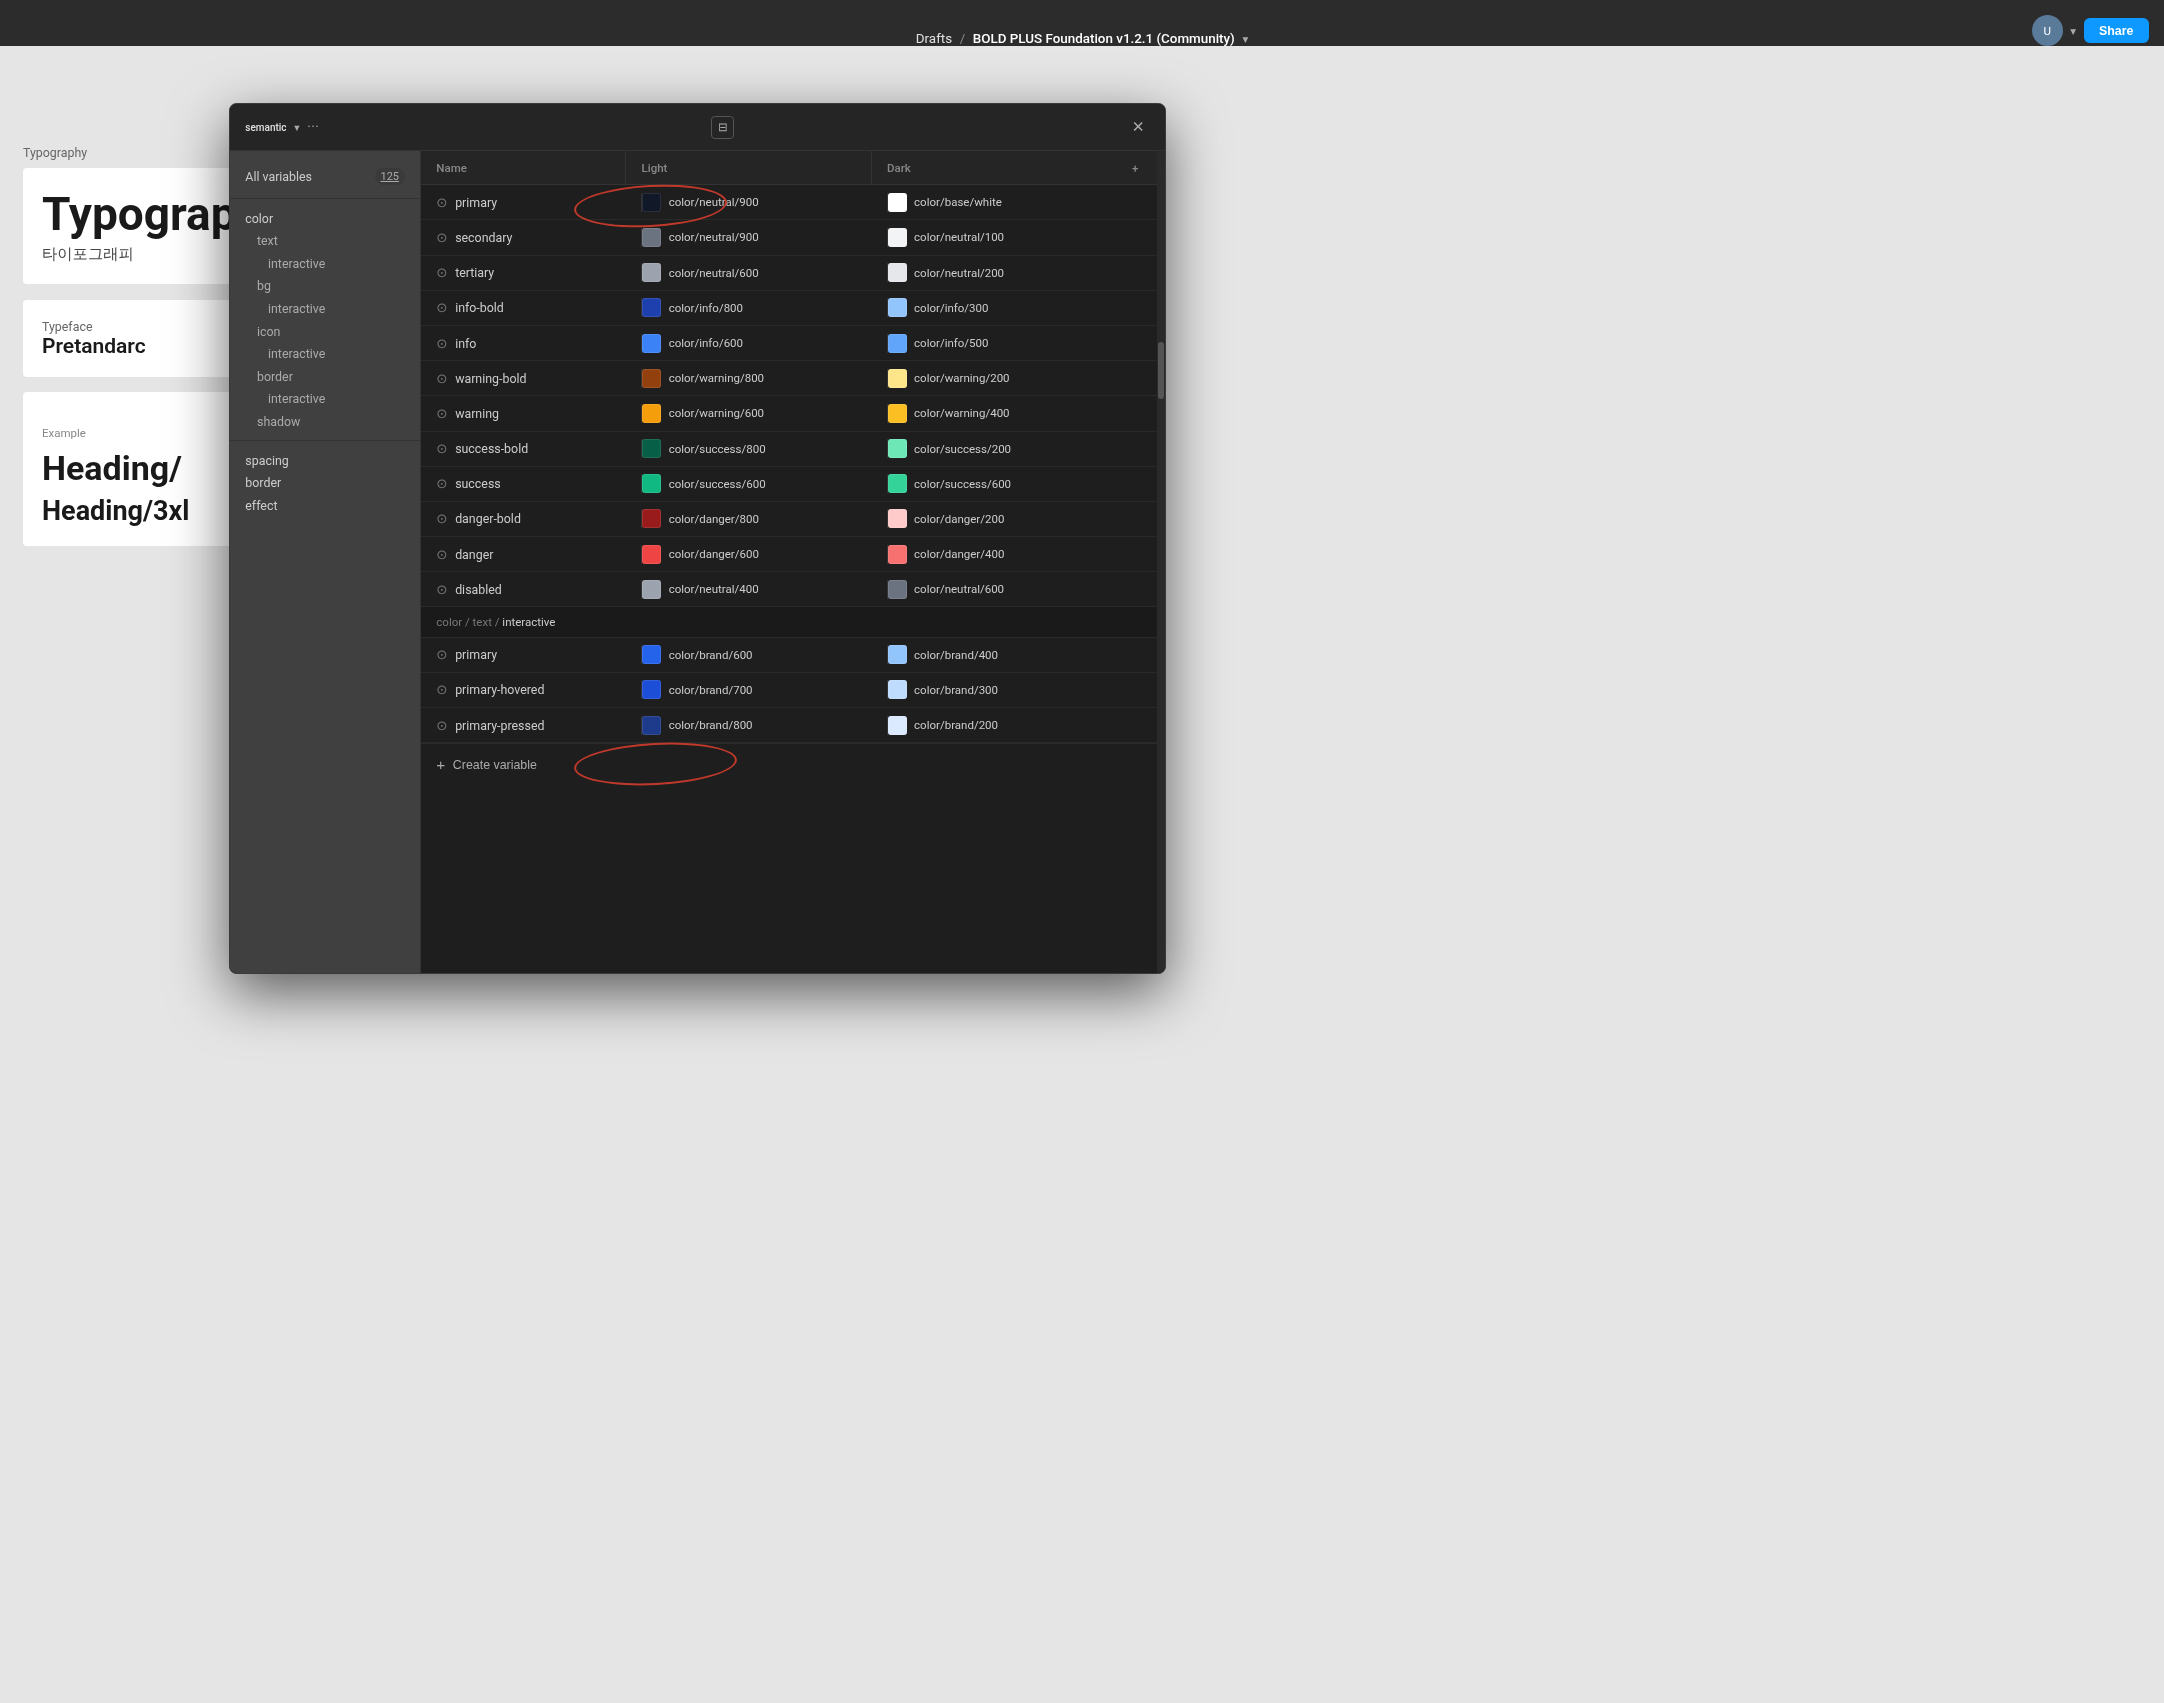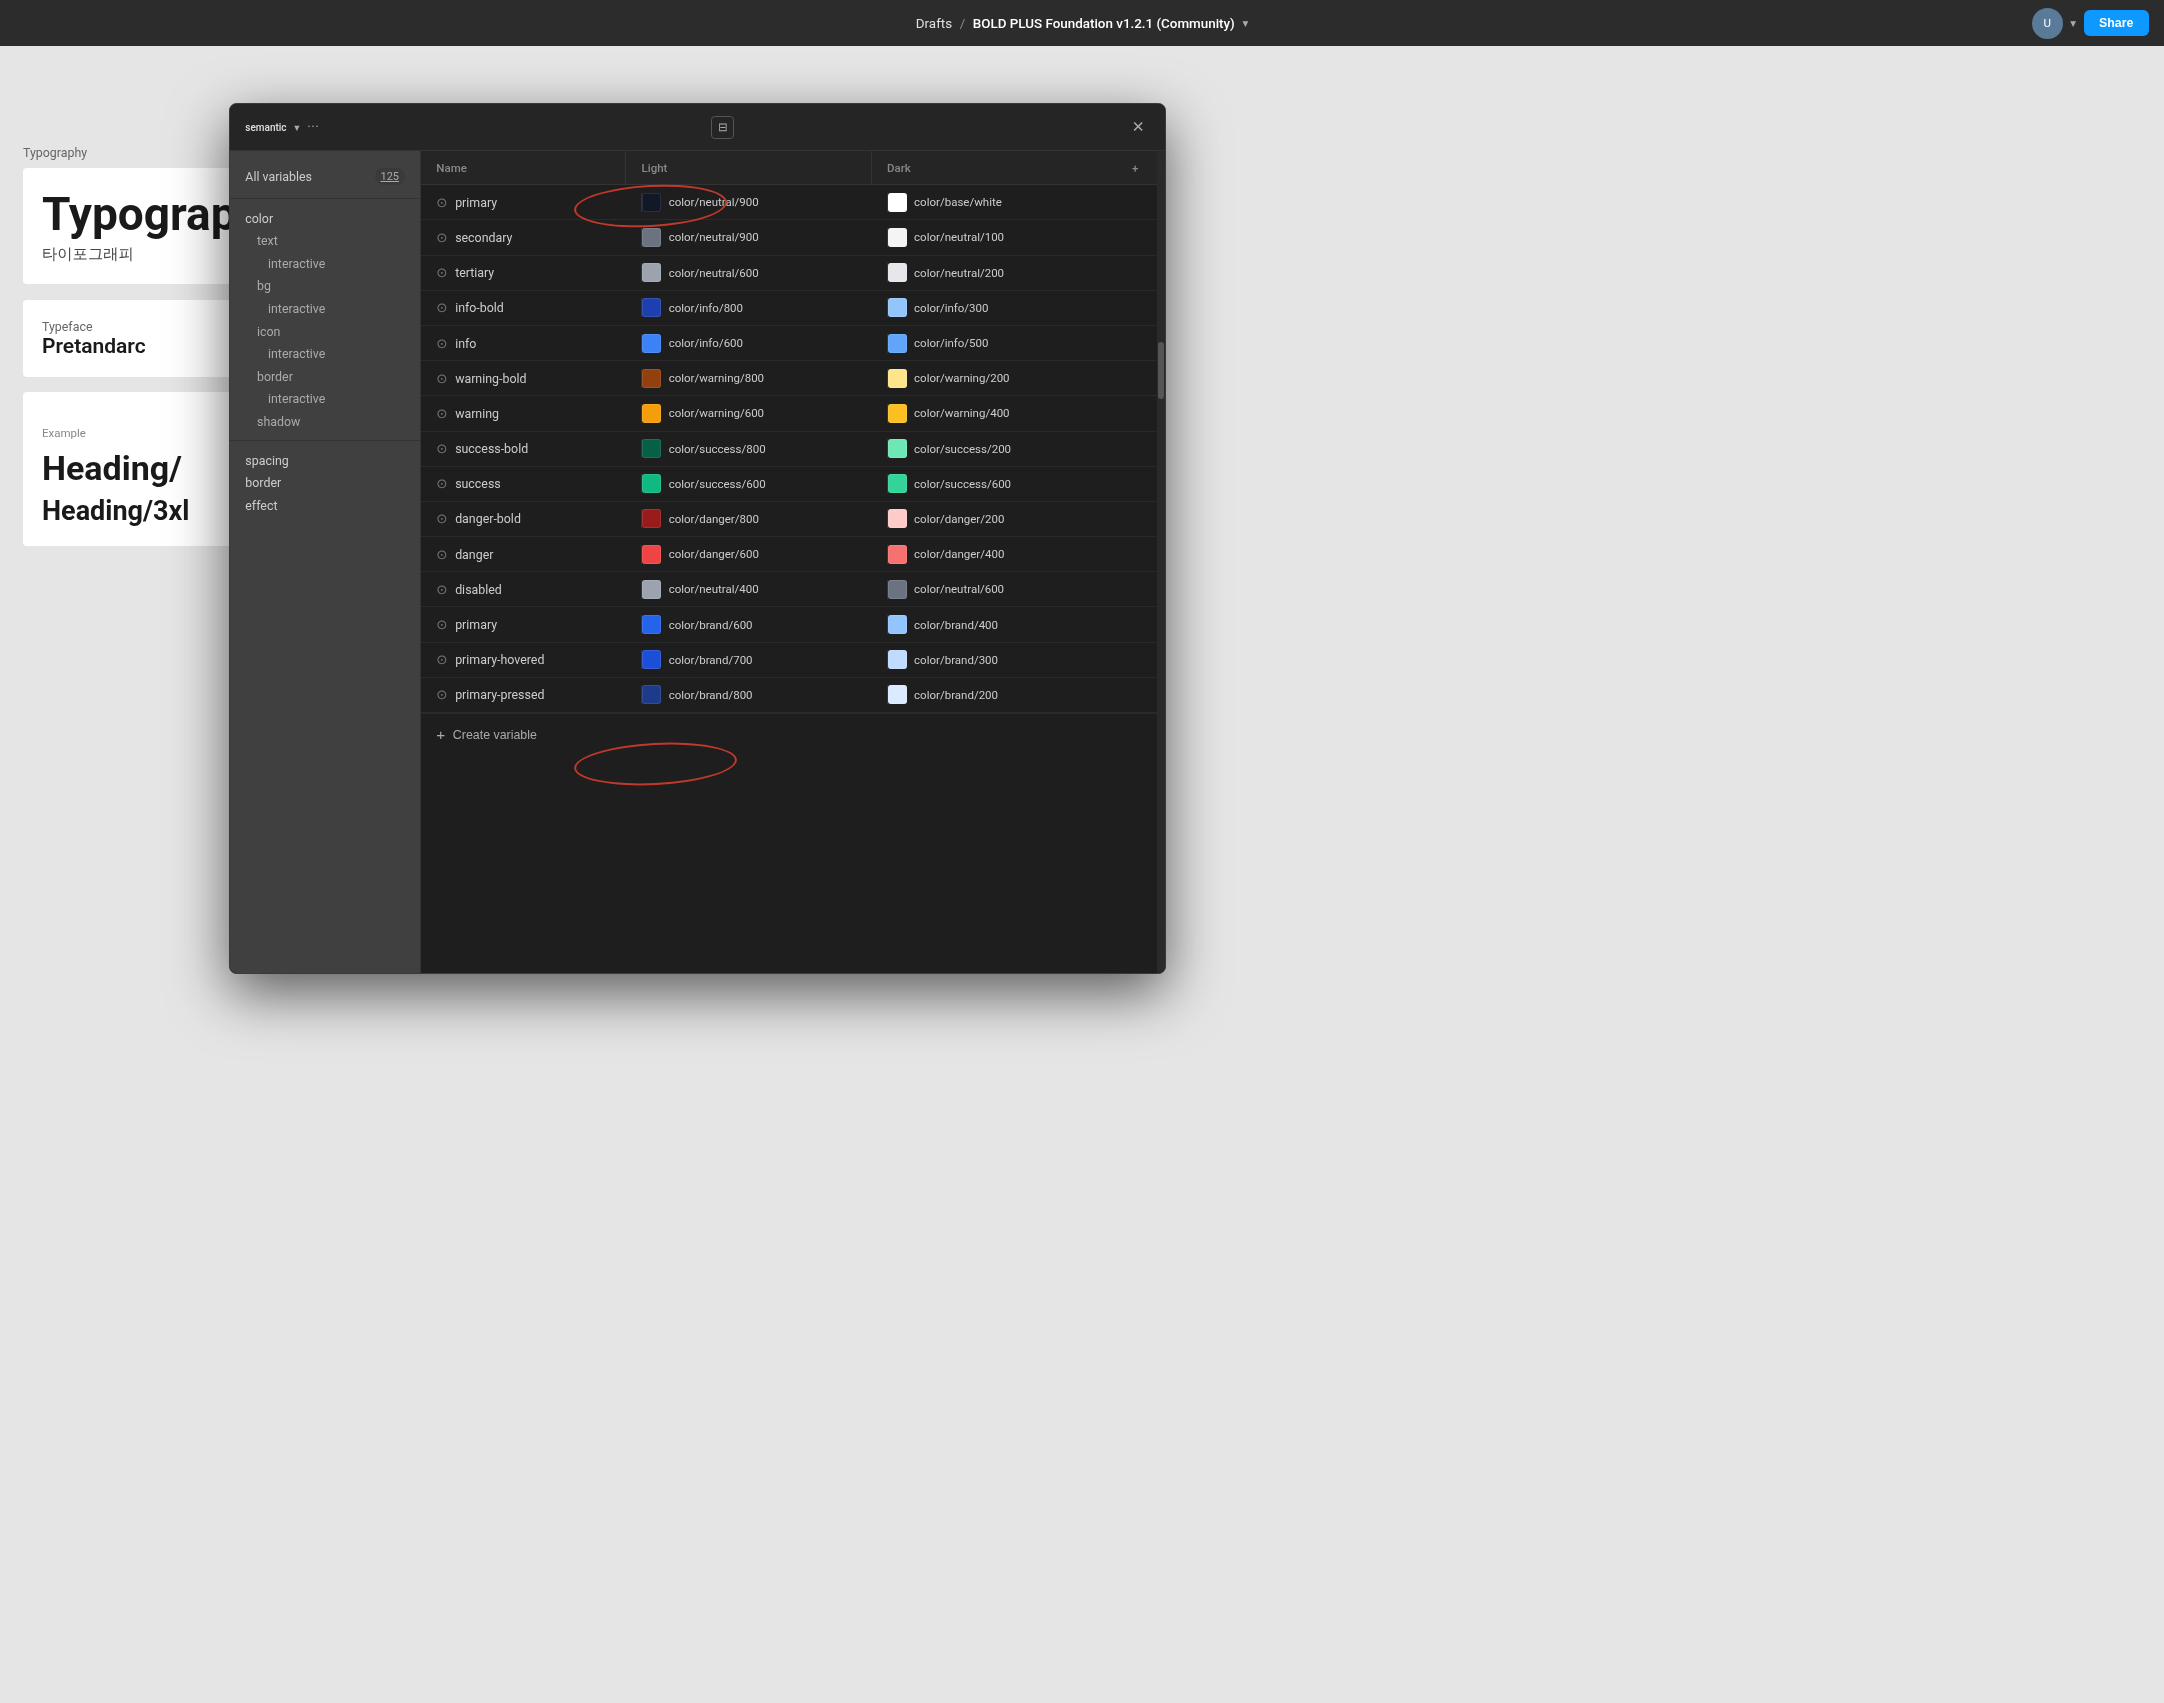--- a/index.html
+++ b/index.html
@@ -12,21 +12,21 @@
       position: relative;
     }
 
     
     .top-bar {
       position: absolute;
       top: 0; left: 0; right: 0;
       height: 46px;
       background: #2c2c2c;
       display: flex;
-      align-items: center;
+      align-items: flex-end;
       justify-content: center;
       gap: 7.6px;
       z-index: 10;
     }
     .top-bar-title {
       color: #e0e0e0;
       font-size: 13.4px;
       display: flex;
       align-items: center;
       gap: 7.6px;
@@ -663,20 +663,25 @@
         </div>
       </td>
       <td>
         <div class="var-color-cell">
           <div class="color-swatch" style="background:#6b7280;"></div>
           <span class="color-label">color/neutral/600</span>
         </div>
       </td>
       <td></td>
     </tr>
+              <tr class="section-header-row">
+    <td colspan="4">
+      <span class="path-text">color / text / </span><span class="highlight">interactive</span>
+    </td>
+  </tr>
               <tr>
       <td>
         <div class="var-row-name">
           <span class="var-icon">⊙</span>
           <span>primary</span>
         </div>
       </td>
       <td>
         <div class="var-color-cell">
           <div class="color-swatch" style="background:#2563eb;"></div>

